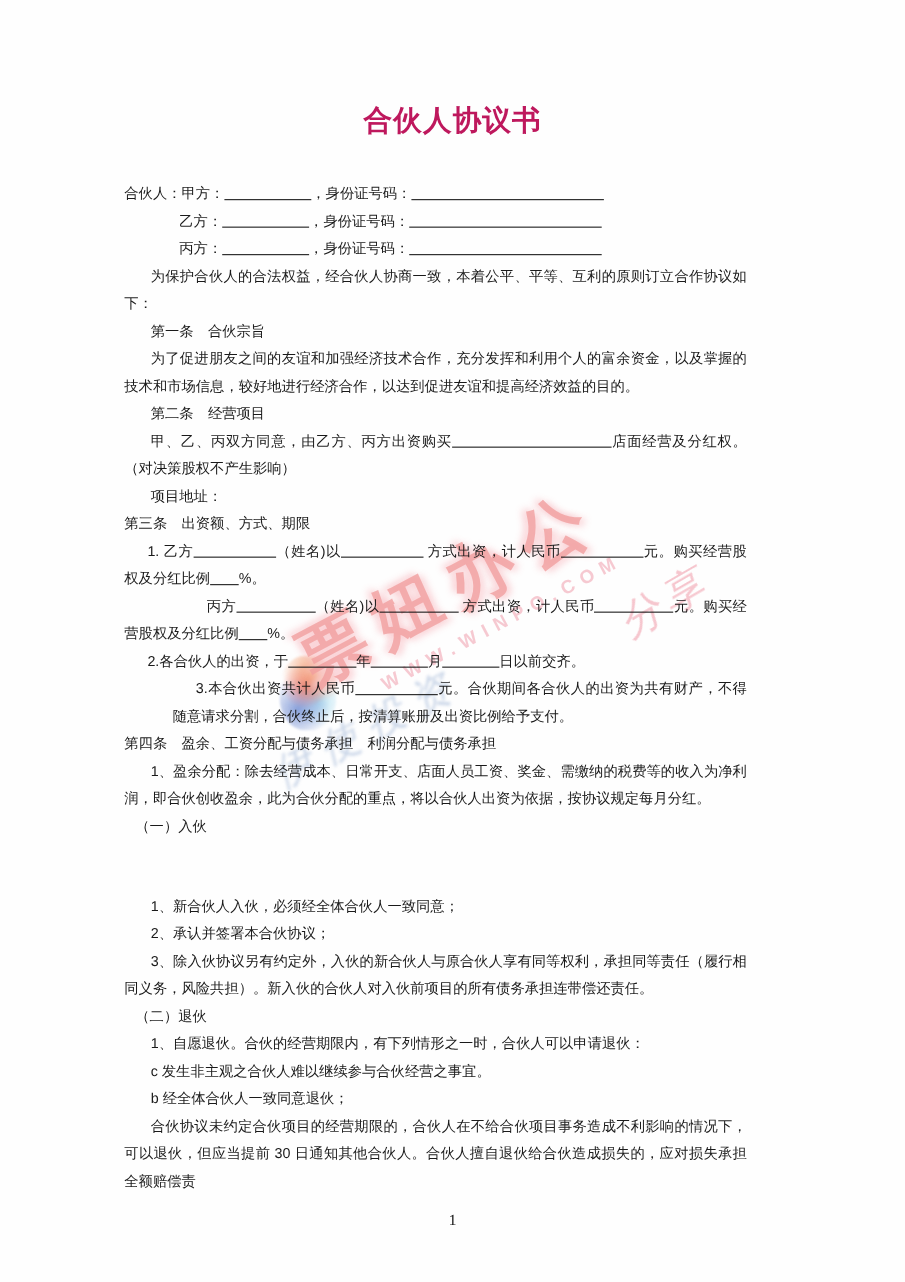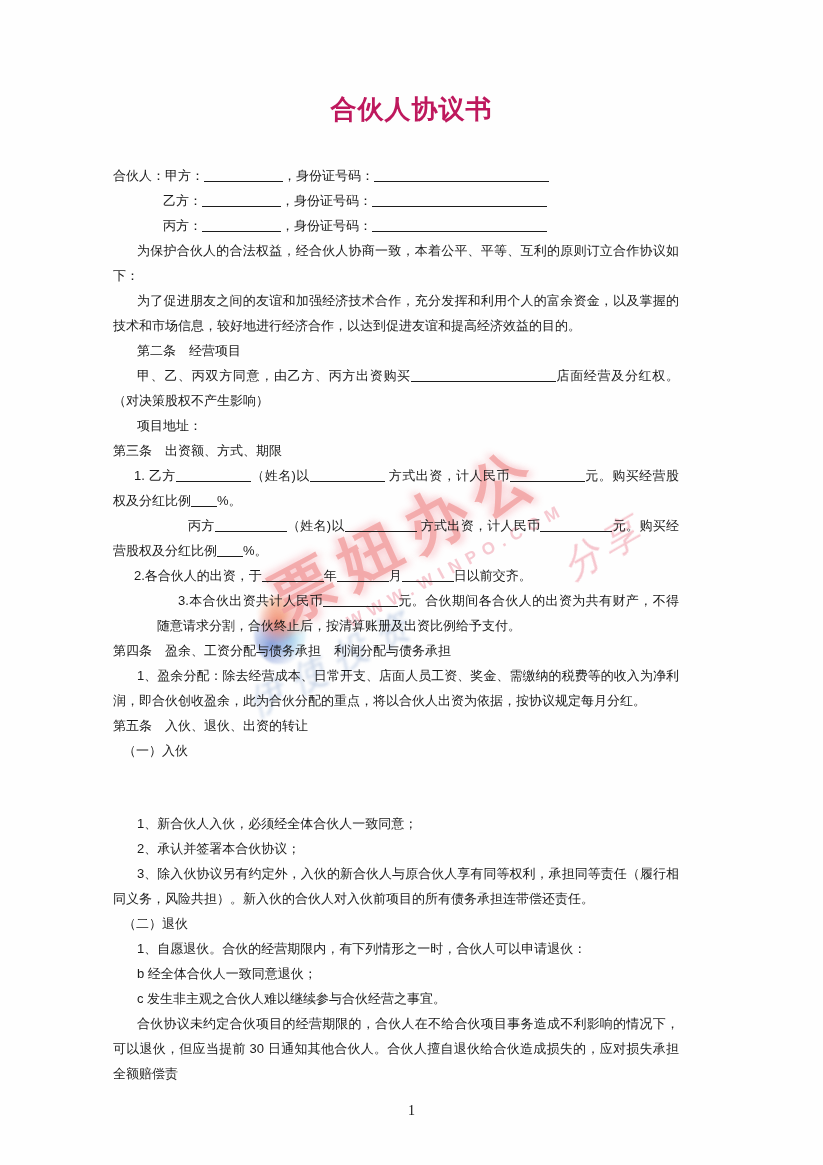--- a/index.html
+++ b/index.html
@@ -98,38 +98,38 @@
   <div class="wm wm-share">分享</div>
   <div class="wm wm-blue">伊使投资</div>
 
   <h1 class="title">合伙人协议书</h1>
 
   <div class="body-text" id="paragraphs">
       <p>合伙人：甲方：<span class="blank" style="width: 79px;"></span>，身份证号码：<span class="blank" style="width: 175px;"></span></p>
       <p style="text-indent: 50px;">乙方：<span class="blank" style="width: 79px;"></span>，身份证号码：<span class="blank" style="width: 175px;"></span></p>
       <p style="text-indent: 50px;">丙方：<span class="blank" style="width: 79px;"></span>，身份证号码：<span class="blank" style="width: 175px;"></span></p>
       <p style="text-indent: 24px;">为保护合伙人的合法权益，经合伙人协商一致，本着公平、平等、互利的原则订立合作协议如下：</p>
+      <p style="text-indent: 24px;">第一条　合伙宗旨</p>
       <p style="text-indent: 24px;">为了促进朋友之间的友谊和加强经济技术合作，充分发挥和利用个人的富余资金，以及掌握的技术和市场信息，较好地进行经济合作，以达到促进友谊和提高经济效益的目的。</p>
       <p style="text-indent: 24px;">第二条　经营项目</p>
       <p style="text-indent: 24px;">甲、乙、丙双方同意，由乙方、丙方出资购买<span class="blank" style="width: 145px;"></span>店面经营及分红权。（对决策股权不产生影响）</p>
       <p style="text-indent: 24px;">项目地址：</p>
       <p>第三条　出资额、方式、期限</p>
       <p style="text-indent: 21px;">1. 乙方<span class="blank" style="width: 75px;"></span>（姓名)以<span class="blank" style="width: 75px;"></span> 方式出资，计人民币<span class="blank" style="width: 75px;"></span>元。购买经营股权及分红比例<span class="blank" style="width: 26px;"></span>%。</p>
       <p style="text-indent: 75px;">丙方<span class="blank" style="width: 72px;"></span>（姓名)以<span class="blank" style="width: 72px;"></span> 方式出资，计人民币<span class="blank" style="width: 72px;"></span>元。购买经营股权及分红比例<span class="blank" style="width: 26px;"></span>%。</p>
       <p style="text-indent: 21px;">2.各合伙人的出资，于<span class="blank" style="width: 62px;"></span>年<span class="blank" style="width: 52px;"></span>月<span class="blank" style="width: 52px;"></span>日以前交齐。</p>
       <p style="text-indent: 21px; margin-left: 44px;">3.本合伙出资共计人民币<span class="blank" style="width: 75px;"></span>元。合伙期间各合伙人的出资为共有财产，不得随意请求分割，合伙终止后，按清算账册及出资比例给予支付。</p>
       <p>第四条　盈余、工资分配与债务承担　利润分配与债务承担</p>
       <p style="text-indent: 24px;">1、盈余分配：除去经营成本、日常开支、店面人员工资、奖金、需缴纳的税费等的收入为净利润，即合伙创收盈余，此为合伙分配的重点，将以合伙人出资为依据，按协议规定每月分红。</p>
-      <p>第五条　入伙、退伙、出资的转让</p>
       <p style="text-indent: 10px;">（一）入伙</p>
       <p style="text-indent: 24px; margin-top: 48px;">1、新合伙人入伙，必须经全体合伙人一致同意；</p>
       <p style="text-indent: 24px;">2、承认并签署本合伙协议；</p>
       <p style="text-indent: 24px;">3、除入伙协议另有约定外，入伙的新合伙人与原合伙人享有同等权利，承担同等责任（履行相同义务，风险共担）。新入伙的合伙人对入伙前项目的所有债务承担连带偿还责任。</p>
       <p style="text-indent: 10px;">（二）退伙</p>
       <p style="text-indent: 24px;">1、自愿退伙。合伙的经营期限内，有下列情形之一时，合伙人可以申请退伙：</p>
+      <p style="text-indent: 24px;">c 发生非主观之合伙人难以继续参与合伙经营之事宜。</p>
       <p style="text-indent: 24px;">b 经全体合伙人一致同意退伙；</p>
-      <p style="text-indent: 24px;">c 发生非主观之合伙人难以继续参与合伙经营之事宜。</p>
       <p style="text-indent: 24px;">合伙协议未约定合伙项目的经营期限的，合伙人在不给合伙项目事务造成不利影响的情况下，可以退伙，但应当提前 30 日通知其他合伙人。合伙人擅自退伙给合伙造成损失的，应对损失承担全额赔偿责</p>
     </div>
 
   <div class="page-number">1</div>
 
 </div>
 
 </body></html>

